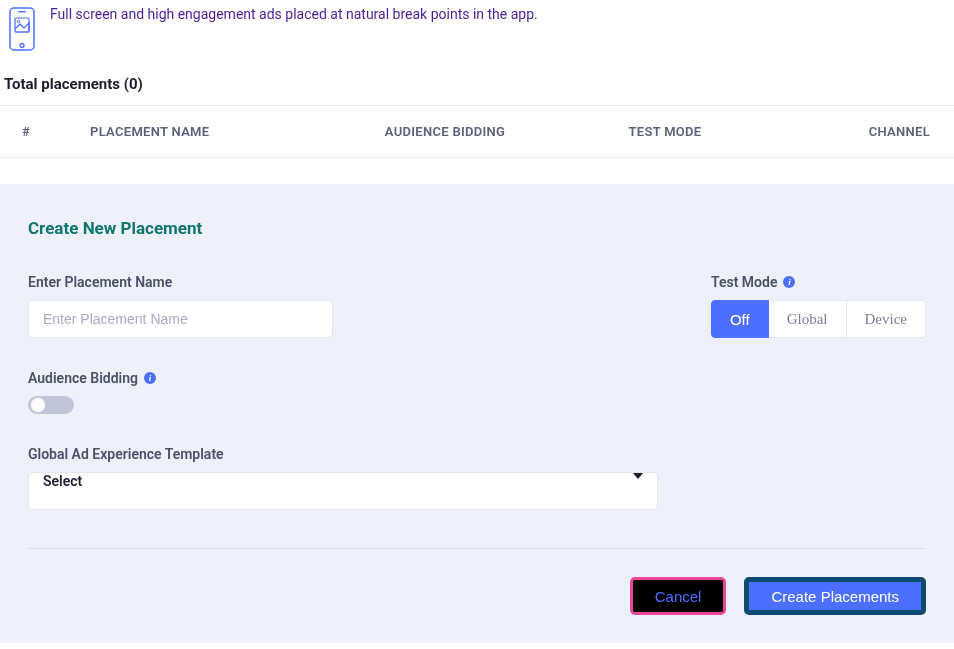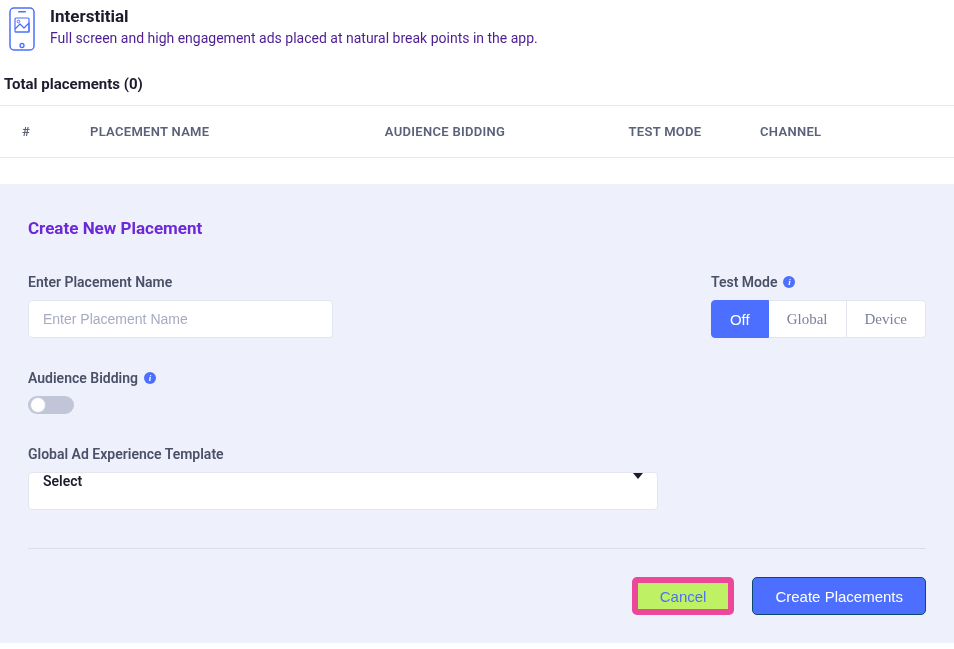--- a/index.html
+++ b/index.html
@@ -56,31 +56,31 @@
       align-items: center;
       color: #5a6178;
       font-size: 13px;
       font-weight: 600;
       letter-spacing: 0.3px;
     }
     .col-num { width: 90px; padding-left: 22px; }
     .col-name { width: 230px; }
     .col-aud { width: 250px; text-align: center; }
     .col-test { width: 190px; text-align: center; }
-    .col-channel { width: 170px; text-align: left; }
+    .col-channel { width: 170px; text-align: right; }
 
     .form-panel {
       margin-top: 26px;
       background: #eef1fb;
       padding: 34px 28px 28px 28px;
     }
     .form-title {
       font-size: 17px;
       font-weight: 700;
-      color: #6d28d9;
+      color: #0f766e;
       margin-bottom: 36px;
     }
     .form-row-top {
       display: flex;
       justify-content: space-between;
       align-items: flex-start;
       margin-bottom: 32px;
     }
     .field-group {
       display: flex;
@@ -204,27 +204,27 @@
       padding: 0 22px;
       border-radius: 5px;
       font-size: 15px;
       font-weight: 500;
       cursor: pointer;
       display: flex;
       align-items: center;
       justify-content: center;
     }
     .btn-cancel {
-      background: #bef264;
-      border: 6px solid #ec4899;
+      background: #000000;
+      border: 3px solid #ec4899;
       color: #4c6fff;
     }
     .btn-primary {
       background: #4c6fff;
-      border: 1px solid #0c4a6e;
+      border: 5px solid #0c4a6e;
       color: #ffffff;
     }
     .info-badge {
       width: 12px;
       height: 12px;
       background: #4c6fff;
       border-radius: 50%;
       color: #fff;
       font-size: 9px;
       display: inline-flex;
@@ -242,21 +242,20 @@
     <svg width="26" height="44" viewBox="0 0 26 44">
       <rect x="1" y="1" width="24" height="42" rx="4" fill="none" stroke="#4c6fff" stroke-width="1.5"></rect>
       <rect x="9" y="4" width="8" height="1.5" rx="0.75" fill="#4c6fff"></rect>
       <circle cx="13" cy="38.5" r="2" fill="none" stroke="#4c6fff" stroke-width="1.3"></circle>
       <rect x="6" y="11" width="14" height="14" rx="1" fill="none" stroke="#4c6fff" stroke-width="1.2"></rect>
       <circle cx="9.5" cy="14.5" r="1.3" fill="none" stroke="#4c6fff" stroke-width="1"></circle>
       <polyline points="6,22 11,17 15,21 20,16 20,25 6,25" fill="none" stroke="#4c6fff" stroke-width="1.2" stroke-linejoin="round"></polyline>
     </svg>
   </div>
   <div class="title-block">
-    <div class="title">Interstitial</div>
     <div class="subtitle">Full screen and high engagement ads placed at natural break points in the app.</div>
   </div>
 </div>
 
 <div class="total-placements">Total placements (0)</div>
 
 <div class="table-wrap">
   <div class="table-header">
     <div class="col-num">#</div>
     <div class="col-name">PLACEMENT NAME</div>

